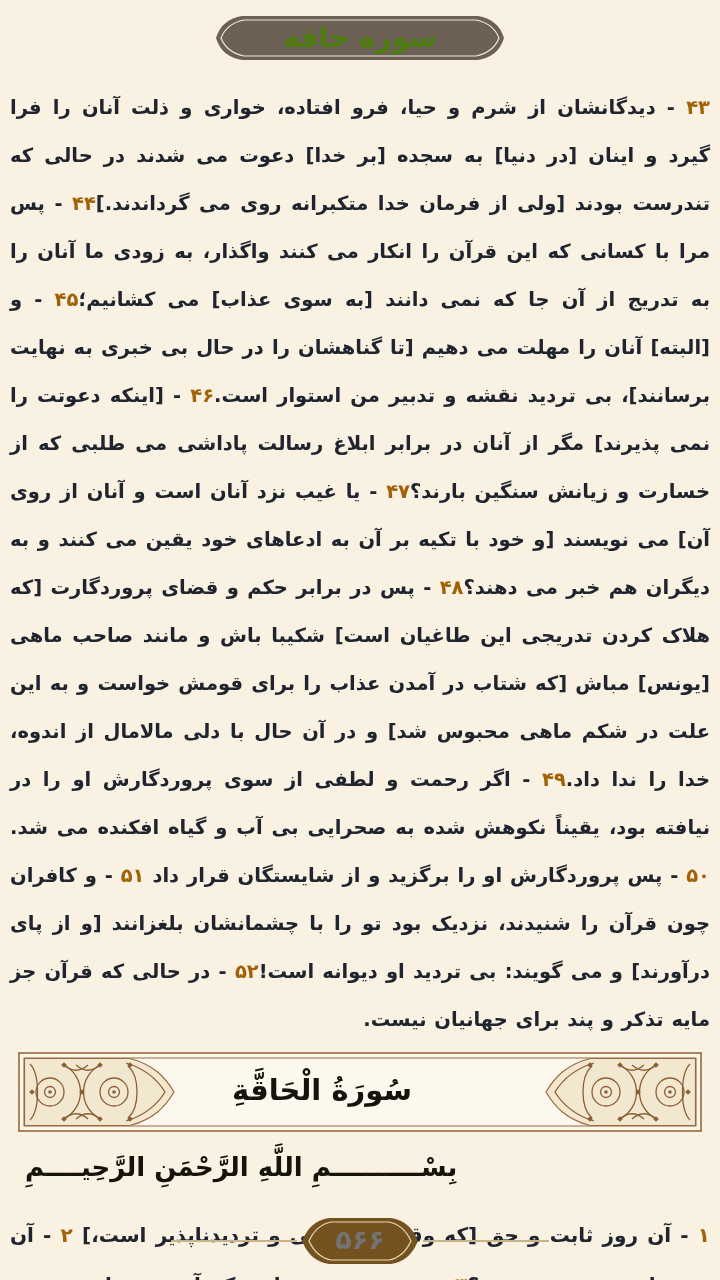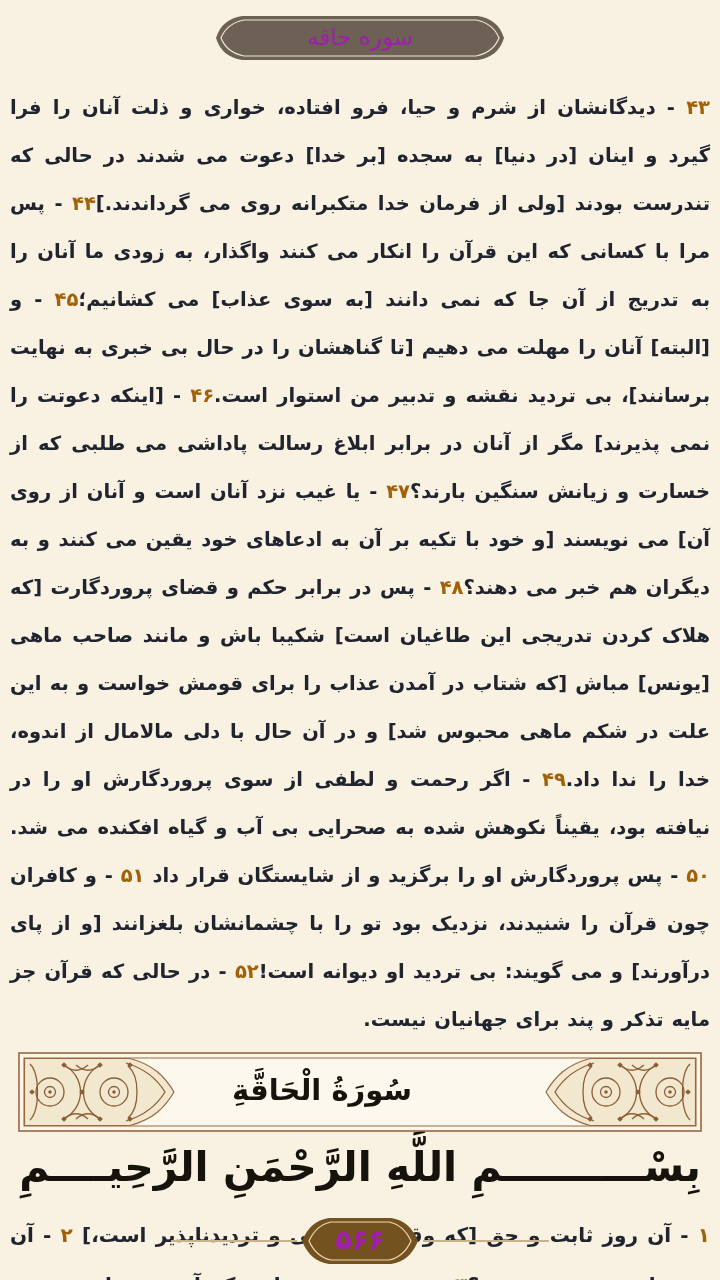--- a/index.html
+++ b/index.html
@@ -9,21 +9,21 @@
     font-family:"DejaVu Sans",sans-serif;
   }
   .page{position:relative;width:720px;height:1280px;}
 
   
   .banner-wrap{display:flex;justify-content:center;padding-top:13px;}
   .banner{position:relative;width:292px;height:50px;}
   .banner svg{position:absolute;inset:0;}
   .banner-label{
     position:absolute;inset:0;display:flex;align-items:center;justify-content:center;
-    color:#a21caf;font-size:23px;font-weight:400;direction:rtl;letter-spacing:0;
+    color:#4d7c0f;font-size:28px;font-weight:700;direction:rtl;letter-spacing:0;
     padding-bottom:2px;
   }
 
   
   .trans{
     margin:0;padding:0 10px;direction:rtl;text-align:justify;text-align-last:right;
     color:#20242e;font-weight:700;word-spacing:1px;
   }
   .trans-top{margin-top:21px;font-size:19.5px;line-height:48px;}
   .trans-bottom{margin-top:16px;font-size:20px;line-height:50px;}
@@ -33,35 +33,35 @@
   
   .frame{position:relative;margin:8px 18px 0;width:608px;height:80px;}
   .frame svg{position:absolute;inset:0;}
   .frame-title{
     position:absolute;inset:0;display:flex;align-items:center;justify-content:center;
     font-size:29px;font-weight:700;color:#16130d;direction:rtl;padding-bottom:4px;
   }
 
   
   .bismillah{
-    margin-top:8px;text-align:center;direction:rtl;
-    font-size:41px;font-weight:700;color:#16130d;line-height:54px;
+    margin-top:8px;text-align:left;direction:rtl;
+    font-size:26px;font-weight:700;color:#16130d;line-height:54px;margin-left:25px;
   }
 
   
   .footer{
     position:absolute;left:0;right:0;bottom:12px;
     display:flex;align-items:center;justify-content:center;
   }
   .footer-rule{width:126px;height:2px;background:#c9b189;}
   .pagenum-badge{position:relative;width:124px;height:54px;margin:0 1px;}
   .pagenum-badge svg{position:absolute;inset:0;}
   .pagenum-label{
     position:absolute;inset:0;display:flex;align-items:center;justify-content:center;
-    color:#a21caf;font-size:27px;font-weight:700;padding-bottom:3px;
+    color:#737373;font-size:27px;font-weight:700;padding-bottom:3px;
   }
 </style>
 </head>
 <body>
 
 <div class="page">
 
   <div class="banner-wrap">
     <div class="banner">
       <svg viewBox="0 0 292 50" width="292" height="50">

